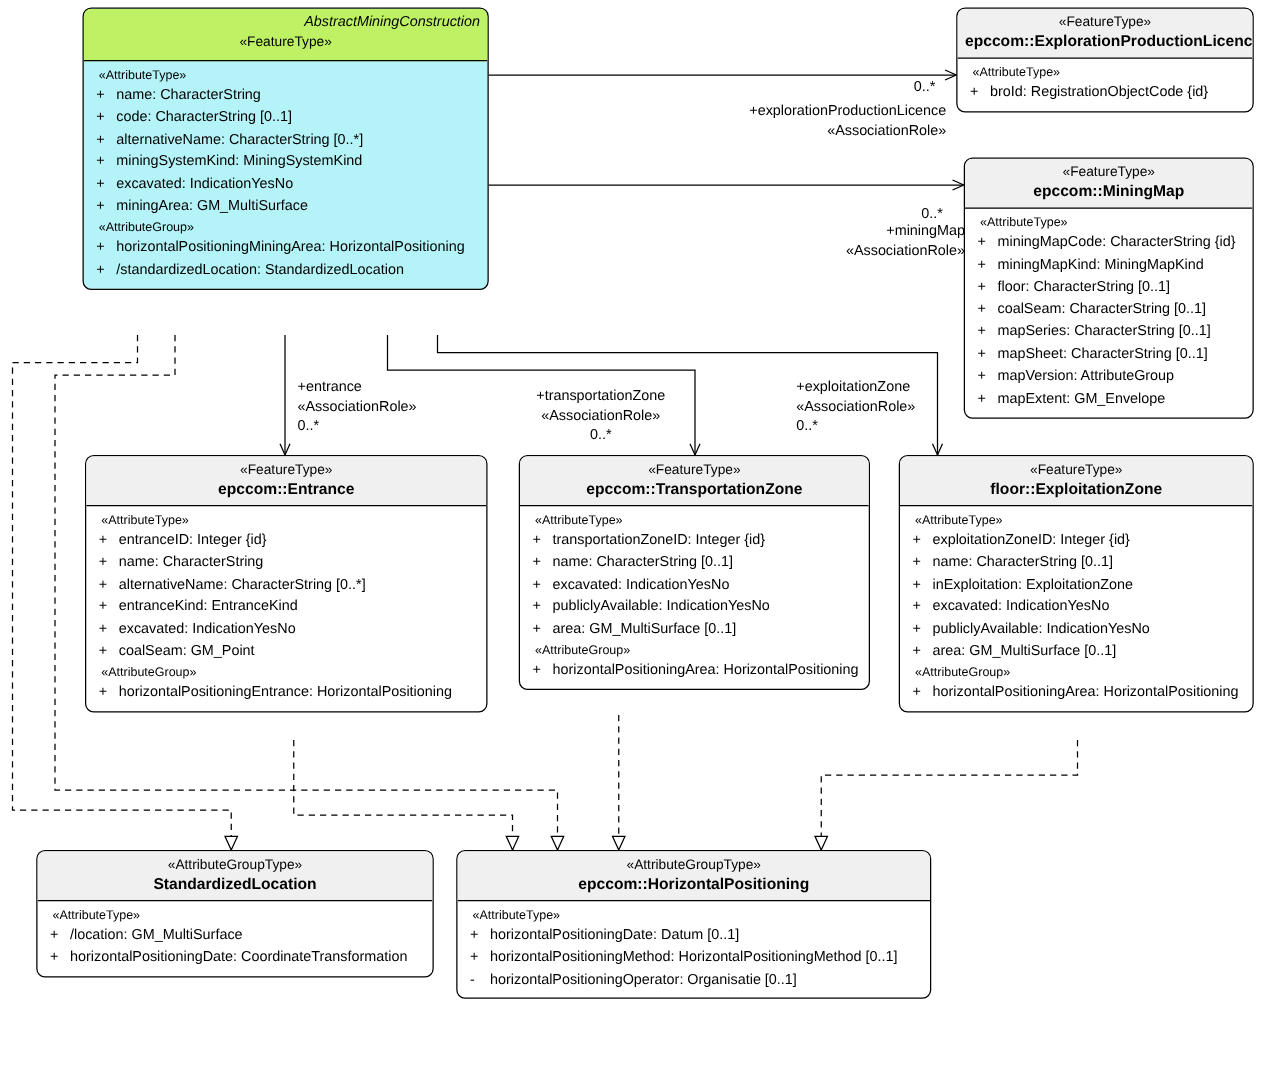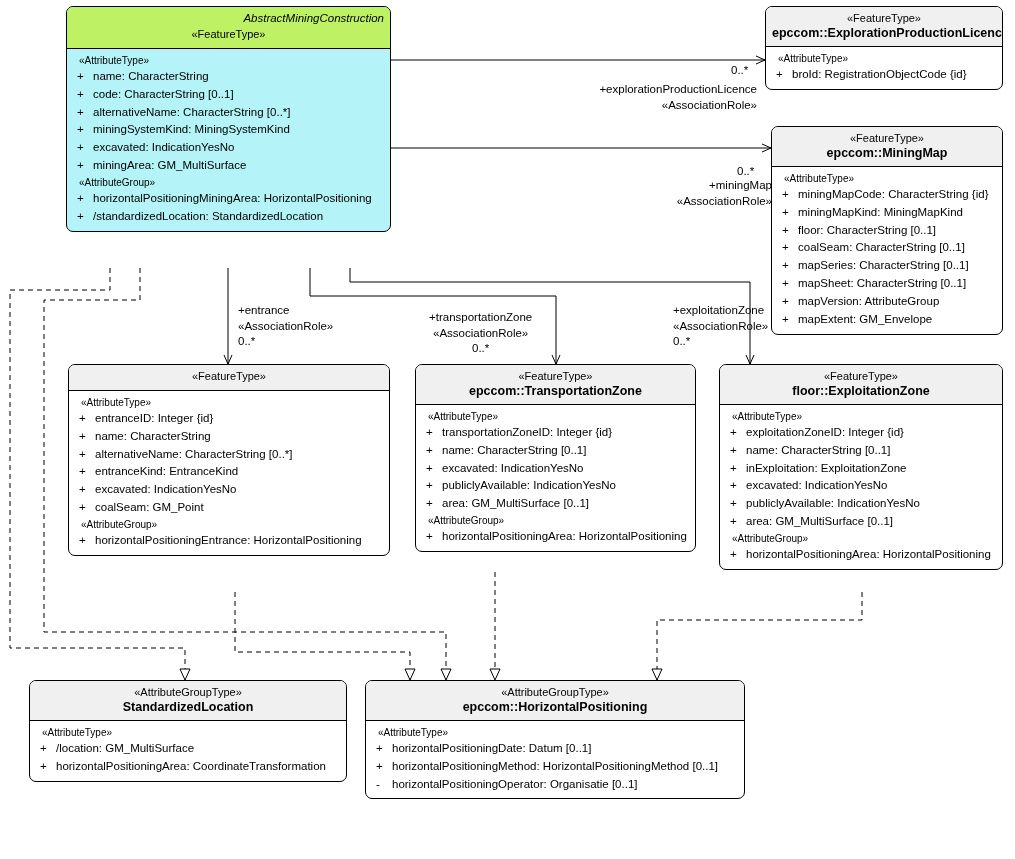--- a/index.html
+++ b/index.html
@@ -223,20 +223,21 @@
       <div class="attr-row">
           <span class="attr-vis">+</span>
           <span class="attr-txt">mapExtent: GM_Envelope</span>
         </div>
     </div>
   </div>
 
   <div class="uml-class grey" style="left:68px; top:364px; width:322px;">
     <div class="hdr">
       <div class="stereo">«FeatureType»</div>
+      <div class="cname">epccom::Entrance</div>
     </div>
     <div class="body-sec">
       <div class="sec-title">«AttributeType»</div>
       <div class="attr-row">
           <span class="attr-vis">+</span>
           <span class="attr-txt">entranceID: Integer {id}</span>
         </div>
       <div class="attr-row">
           <span class="attr-vis">+</span>
           <span class="attr-txt">name: CharacterString</span>
@@ -345,21 +346,21 @@
       <div class="cname">StandardizedLocation</div>
     </div>
     <div class="body-sec">
       <div class="sec-title">«AttributeType»</div>
       <div class="attr-row">
           <span class="attr-vis">+</span>
           <span class="attr-txt">/location: GM_MultiSurface</span>
         </div>
       <div class="attr-row">
           <span class="attr-vis">+</span>
-          <span class="attr-txt">horizontalPositioningArea: CoordinateTransformation</span>
+          <span class="attr-txt">horizontalPositioningDate: CoordinateTransformation</span>
         </div>
     </div>
   </div>
 
   <div class="uml-class grey" style="left:365px; top:680px; width:380px;">
     <div class="hdr">
       <div class="stereo">«AttributeGroupType»</div>
       <div class="cname">epccom::HorizontalPositioning</div>
     </div>
     <div class="body-sec">
@@ -396,19 +397,19 @@
     <div>«AssociationRole»</div>
     <div>0..*</div>
   </div>
 
   <div class="edge-label" style="left:429px; top:310px;text-align:center;">
     <div>+transportationZone</div>
     <div>«AssociationRole»</div>
     <div>0..*</div>
   </div>
 
-  <div class="edge-label" style="left:637px; top:303px;margin-left:36px;">
+  <div class="edge-label" style="left:637px; top:303px;">
     <div>+exploitationZone</div>
     <div>«AssociationRole»</div>
     <div>0..*</div>
   </div>
 
 </div>
 
 </body></html>

